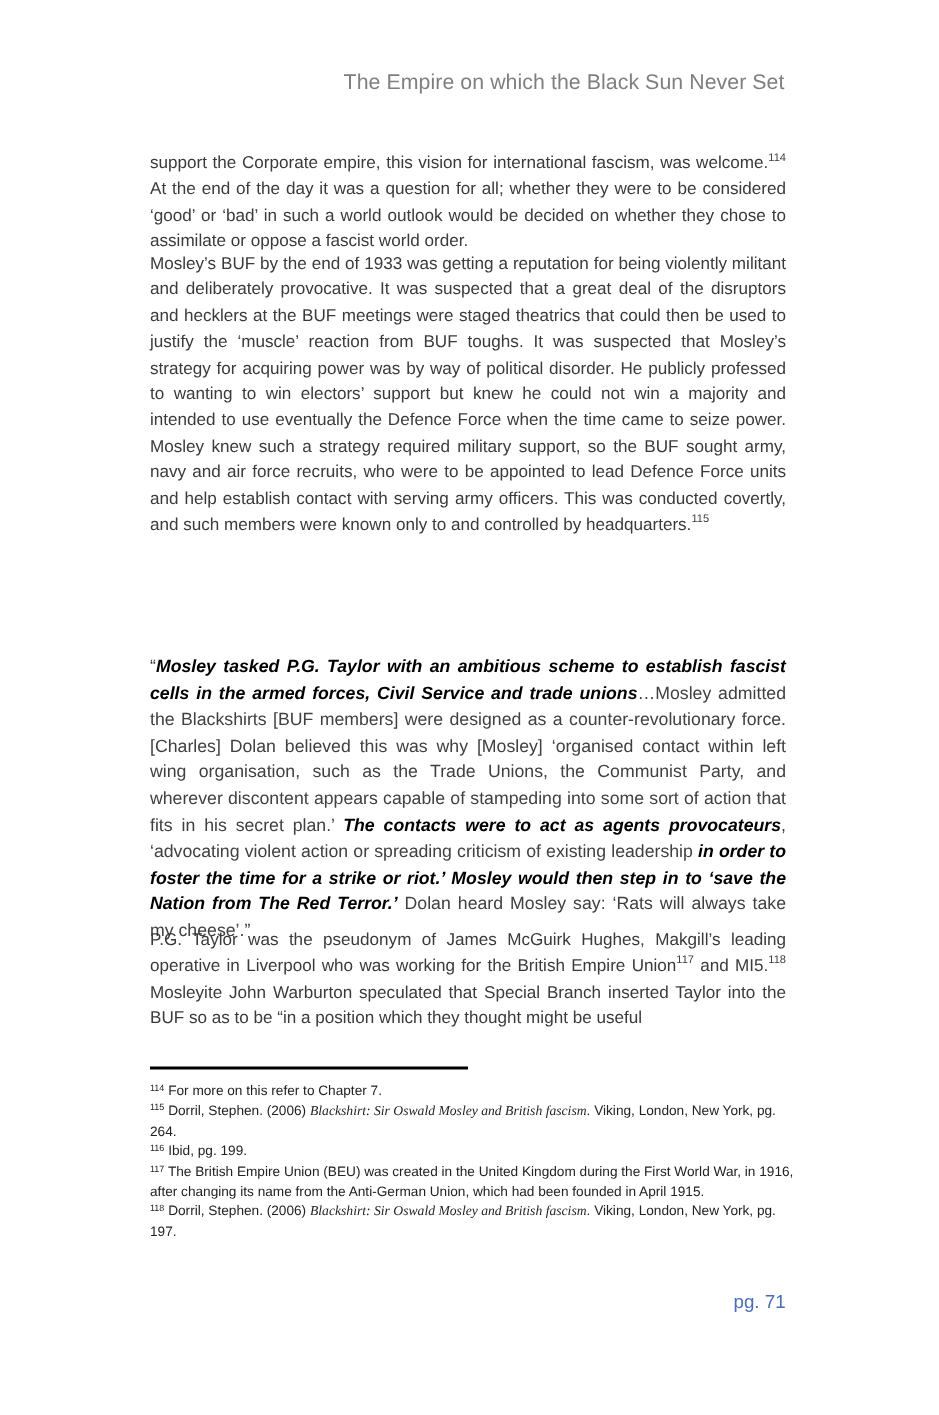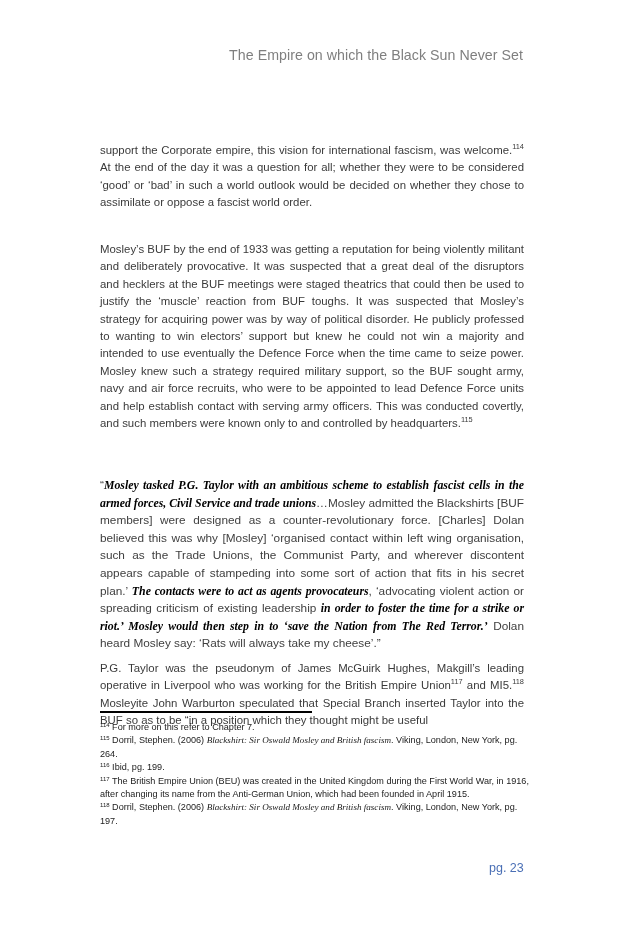--- a/index.html
+++ b/index.html
@@ -32,40 +32,38 @@
       white-space: nowrap;
     }
     .body-text {
       position: absolute;
       left: 100px;
       width: 424px;
       font-size: 11.4px;
       line-height: 17.4px;
       color: #3a3a3a;
       text-align: justify;
-      margin-top: 41px;
     }
     .body-text p {
       margin: 0;
     }
     .p1 { top: 101px; }
-    .p2 { top: 200px; }
+    .p2 { top: 168px; }
     .p3 { top: 403px; }
     .p4 { top: 436px; }
     .p5 { top: 619px; }
     sup {
       font-size: 7.4px;
       line-height: 0;
       vertical-align: 5px;
     }
     .q-bold {
       font-weight: bold;
       font-style: italic;
       color: #000;
-      font-family: Liberation Serif, serif;
     }
     .q-ital {
       color: #404040;
     }
     .quote {
       font-size: 11.8px;
       line-height: 17.6px;
     }
     .p5 .ital {
     }
@@ -133,15 +131,15 @@
   <div class="fn-rule"></div>
 
   <div class="footnotes">
     <p class="fn"><sup>114</sup><span> For more on this refer to Chapter 7.</span></p>
     <p class="fn"><sup>115</sup><span> Dorril, Stephen. (2006) </span><i>Blackshirt: Sir Oswald Mosley and British fascism</i><span>. Viking, London, New York, pg. 264.</span></p>
     <p class="fn"><sup>116</sup><span> Ibid, pg. 199.</span></p>
     <p class="fn"><sup>117</sup><span> The British Empire Union (BEU) was created in the United Kingdom during the First World War, in 1916, after changing its name from the Anti-German Union, which had been founded in April 1915.</span></p>
     <p class="fn"><sup>118</sup><span> Dorril, Stephen. (2006) </span><i>Blackshirt: Sir Oswald Mosley and British fascism</i><span>. Viking, London, New York, pg. 197.</span></p>
   </div>
 
-  <div class="page-number">pg. 23</div>
+  <div class="page-number">pg. 71</div>
 
 </div>
 
 </body></html>

